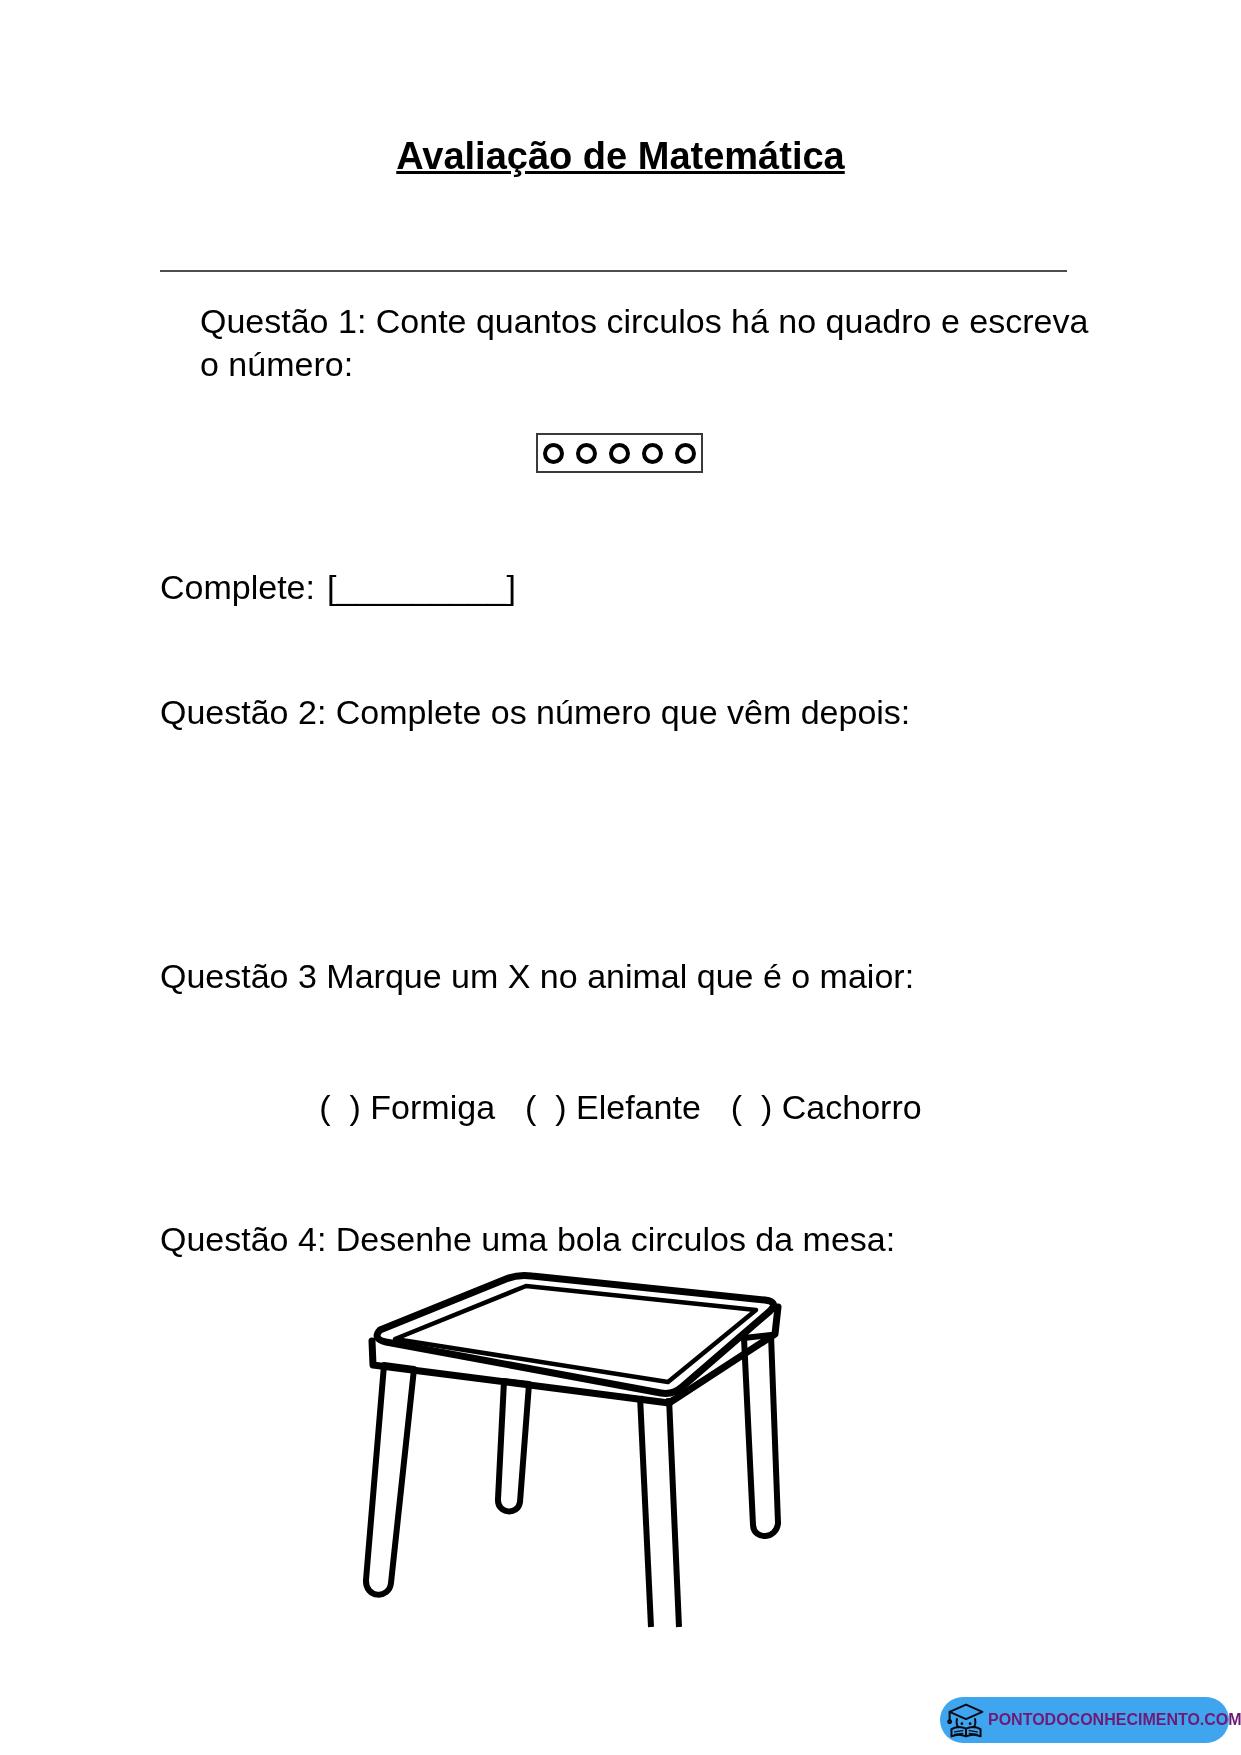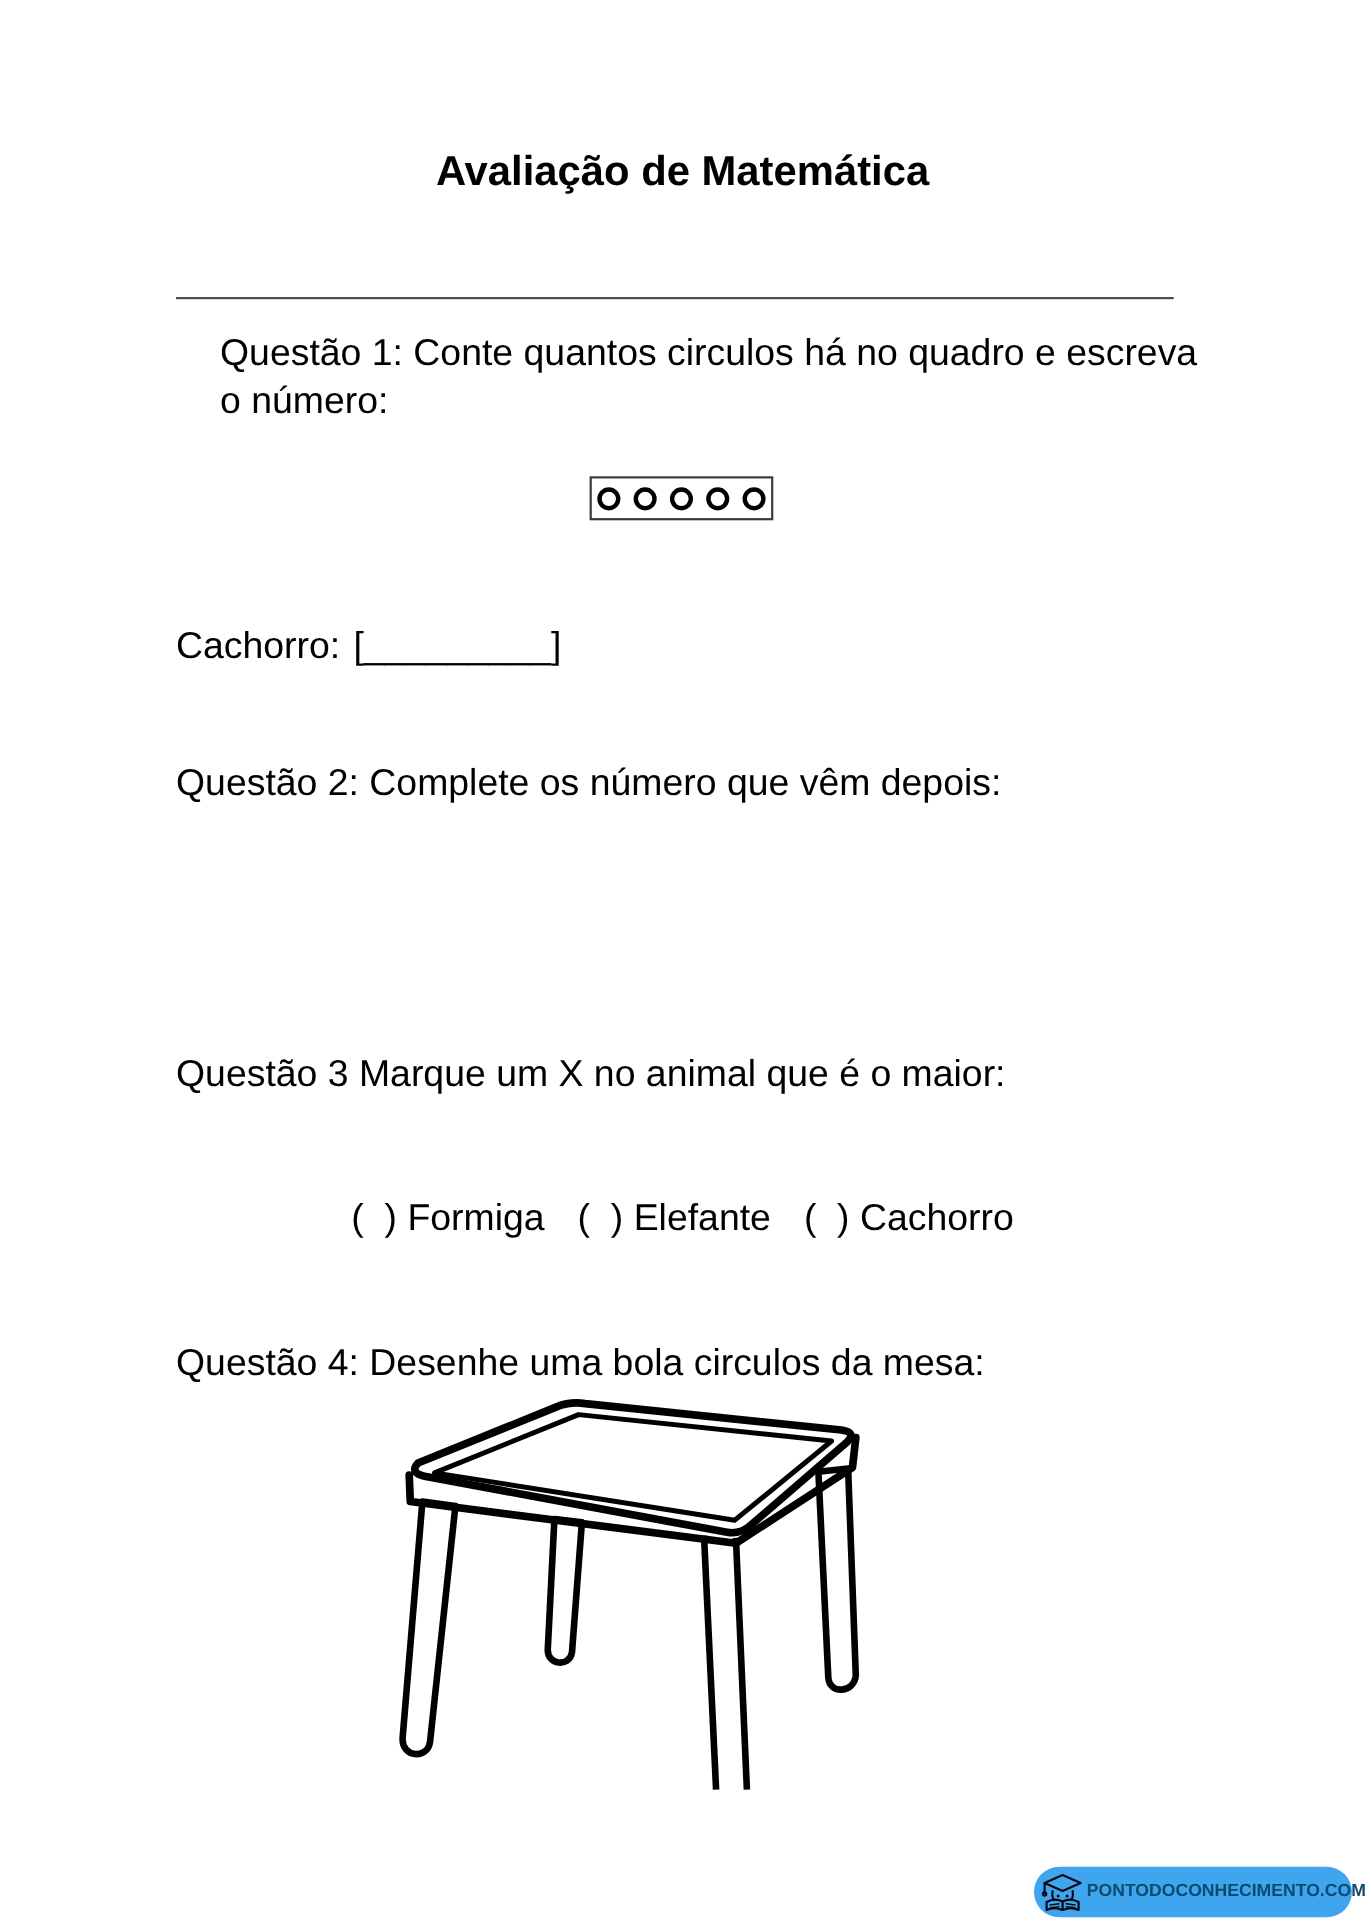--- a/index.html
+++ b/index.html
@@ -12,20 +12,21 @@
     color: #000000;
     overflow: hidden;
   }
   .abs { position: absolute; }
 
   .doc-title {
     top: 133px; left: 160px; width: 921px;
     text-align: center;
     font-size: 38px; font-weight: bold;
     line-height: 46px;
+    text-decoration: underline;
   }
   .body-text {
     font-size: 34px;
     line-height: 43px;
   }
   .skills { top: 187px; left: 160px; width: 930px; }
   .divider {
     top: 270px; left: 160px; width: 907px; height: 0;
     border-top: 2px solid #4d4d4d;
   }
@@ -63,21 +64,21 @@
     background: #3fa5ee;
     border-radius: 23px;
     display: flex; align-items: center;
     padding: 0 10px 0 6px;
     box-sizing: border-box;
     cursor: pointer;
   }
   .brand-badge .brand-text {
     font-size: 16px; font-weight: bold;
     letter-spacing: 0px;
-    color: #0c4a6e;
+    color: #701a75;
     white-space: nowrap;
   }
   .brand-icon-wrap { width: 40px; height: 40px; margin-right: 2px; flex: 0 0 auto; }
 </style>
 </head>
 <body>
 
 <div class="page">
 
   <div class="abs doc-title">Avaliação de Matemática</div>
@@ -91,21 +92,21 @@
   </div>
 
   <div class="abs circles-box">
       <span class="circle"></span>
       <span class="circle"></span>
       <span class="circle"></span>
       <span class="circle"></span>
       <span class="circle"></span>
     </div>
 
-  <div class="abs resposta body-text"><span>Cachorro:</span><span style="margin-left: 12px; margin-top: 11px;">[_________]</span></div>
+  <div class="abs resposta body-text"><span>Complete:</span><span style="margin-left: 12px; margin-top: 11px;">[_________]</span></div>
 
   <div class="abs q2 body-text">Questão 2: Complete os número que vêm depois:</div>
 
 
   <div class="abs q3 body-text">Questão 3 Marque um X no animal que é o maior:</div>
 
   <div class="abs options-row body-text">
     <span class="option">(  ) Formiga</span><span class="option">(  ) Elefante</span><span class="option">(  ) Cachorro</span>
   </div>
 

